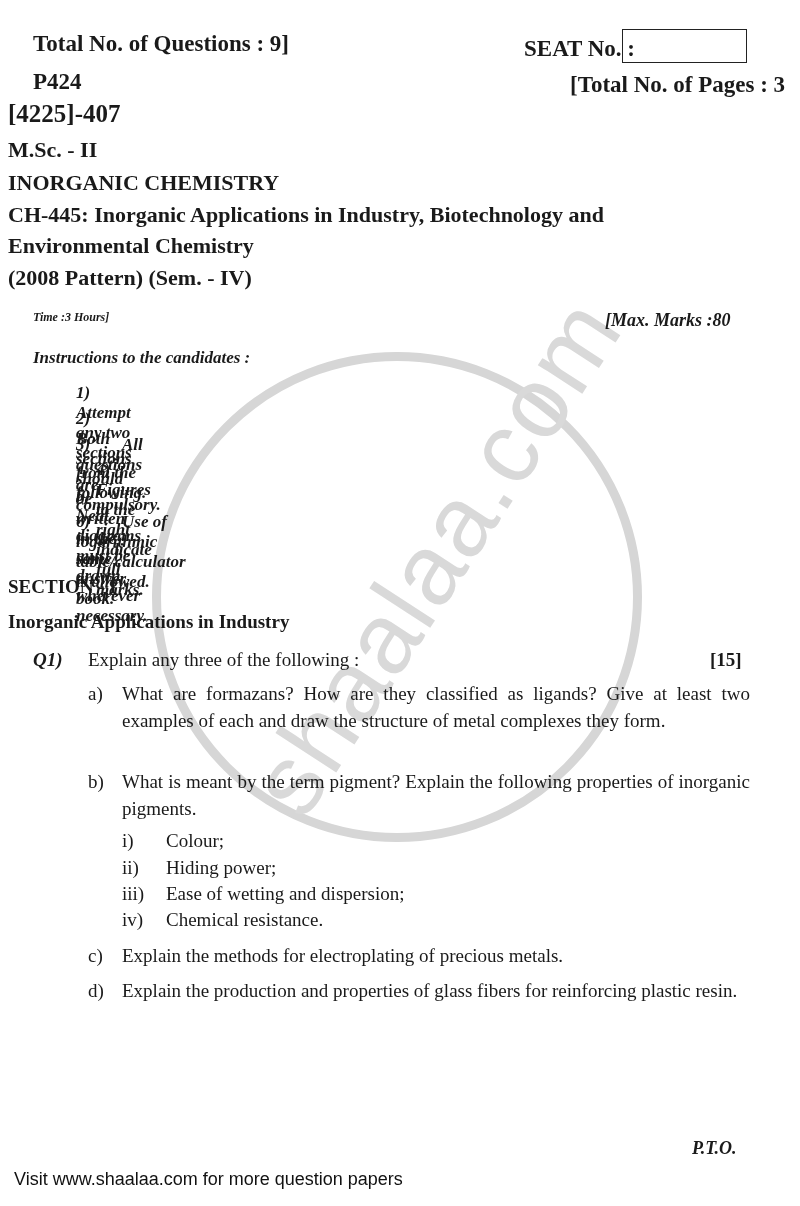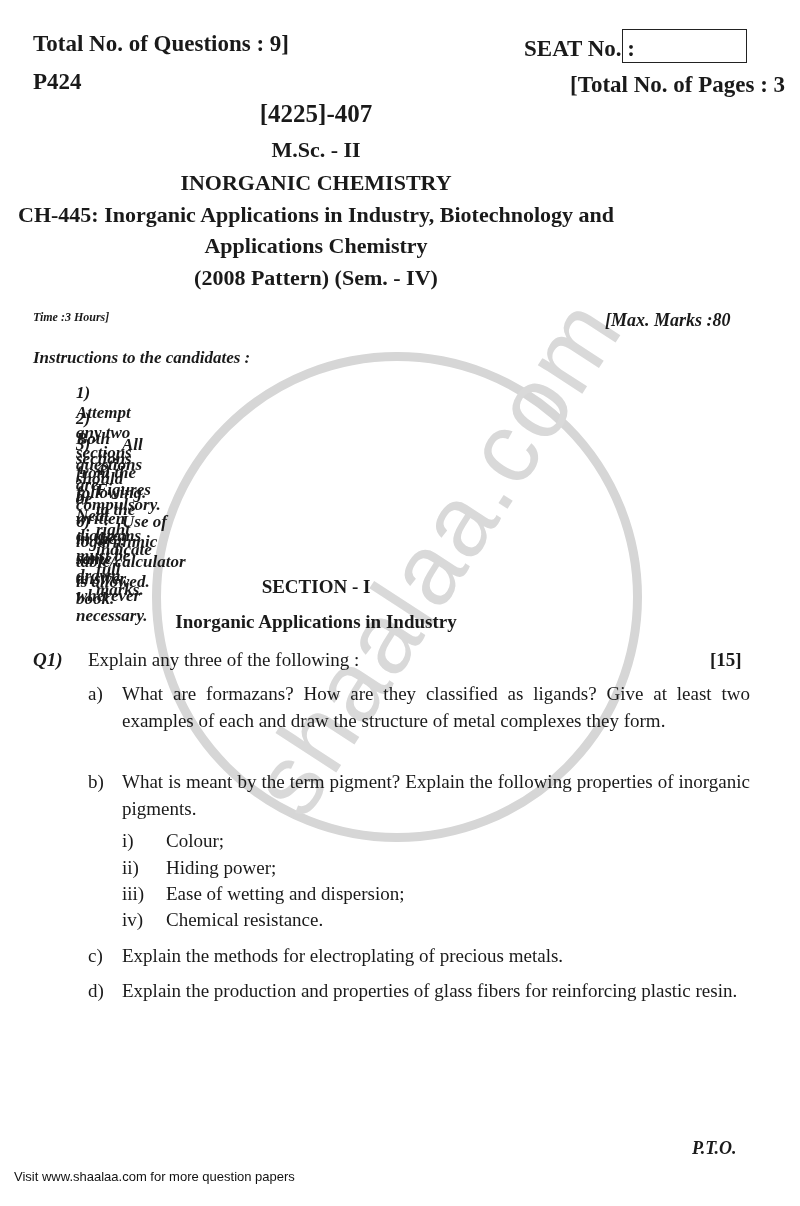--- a/index.html
+++ b/index.html
@@ -2,21 +2,21 @@
 <html><head>
 <meta charset="utf-8">
 <style>
   html, body { margin: 0; padding: 0; }
   body {
     width: 800px; height: 1206px; background: #ffffff; position: relative; overflow: hidden;
     font-family: "Liberation Serif", "DejaVu Serif", serif; color: #1a1a1a;
   }
   .bold { font-weight: bold; }
   .ital { font-style: italic; }
-  .center { left: 0; width: 632px; text-align: center; }
+  .center { left: 8px; width: 632px; }
   .watermark-circle {
     position: absolute; left: 152px; top: 352px; width: 490px; height: 490px;
     border: 9px solid #d6d6d6; border-radius: 50%; box-sizing: border-box; z-index: 0;
   }
   .watermark-text {
     position: absolute; left: 170px; top: 560px; width: 460px; text-align: center;
     transform: rotate(-57deg); font-family: "Liberation Sans", sans-serif; font-size: 100px;
     color: #d9d9d9; letter-spacing: 2px; z-index: 0; line-height: 1;
   }
   .layer { position: absolute; z-index: 1; }
@@ -43,21 +43,21 @@
 <div class="layer hdr bold" style="left:33px; top:31px;">Total No. of Questions : 9]</div>
 <div class="layer hdr bold" style="left:524px; top:36px;">SEAT No. :</div>
 <div class="seat-box"><span></span></div>
 <div class="layer bold" style="left:33px; top:69px; font-size:23px;">P424</div>
 <div class="layer hdr bold" style="left:570px; top:72px;">[Total No. of Pages : 3</div>
 
 <div class="layer center title1" style="top:100px;">[4225]-407</div>
 <div class="layer center title2" style="top:137px;">M.Sc. - II</div>
 <div class="layer center title2" style="top:170px;">INORGANIC CHEMISTRY</div>
 <div class="layer center title2" style="top:202px;">CH-445: Inorganic Applications in Industry, Biotechnology and</div>
-<div class="layer center title2" style="top:233px;">Applications Chemistry</div>
+<div class="layer center title2" style="top:233px;">Environmental Chemistry</div>
 <div class="layer center title2" style="top:265px;">(2008 Pattern) (Sem. - IV)</div>
 
 <div class="layer bold ital" style="left:33px; top:310px; font-size:12px;">Time :3 Hours]</div>
 <div class="layer bold ital" style="left:605px; top:310px; font-size:18px;">[Max. Marks :80</div>
 
 <div class="layer bold ital" style="left:33px; top:348px; font-size:17px;">Instructions to the candidates :</div>
 <div class="layer" style="left:0; top:0;">
   <div class="instr-item" style="top:383px;"><span class="num">1)</span><span>Attempt any two sections from the following.</span></div>
   <div class="instr-item" style="top:409px;"><span class="num">2)</span><span>Both sections should be written in the same answer book.</span></div>
   <div class="instr-item" style="top:435px;"><span class="num">3)</span><span>All questions are compulsory.</span></div>
@@ -94,13 +94,13 @@
   <span class="lbl">c)</span>
   <div class="txt">Explain the methods for electroplating of precious metals.</div>
 </div>
 
 <div class="sub layer" style="top:977px;">
   <span class="lbl">d)</span>
   <div class="txt">Explain the production and properties of glass fibers for reinforcing plastic resin.</div>
 </div>
 
 <div class="layer bold ital" style="left:692px; top:1138px; font-size:18px;">P.T.O.</div>
-<div class="layer" style="left:14px; top:1169px; font-size:13px; font-family:'Liberation Sans', sans-serif; color:#111;">Visit www.shaalaa.com for more question papers</div>
+<div class="layer" style="left:14px; top:1169px; font-size:18px; font-family:'Liberation Sans', sans-serif; color:#111;">Visit www.shaalaa.com for more question papers</div>
 
 </body></html>

